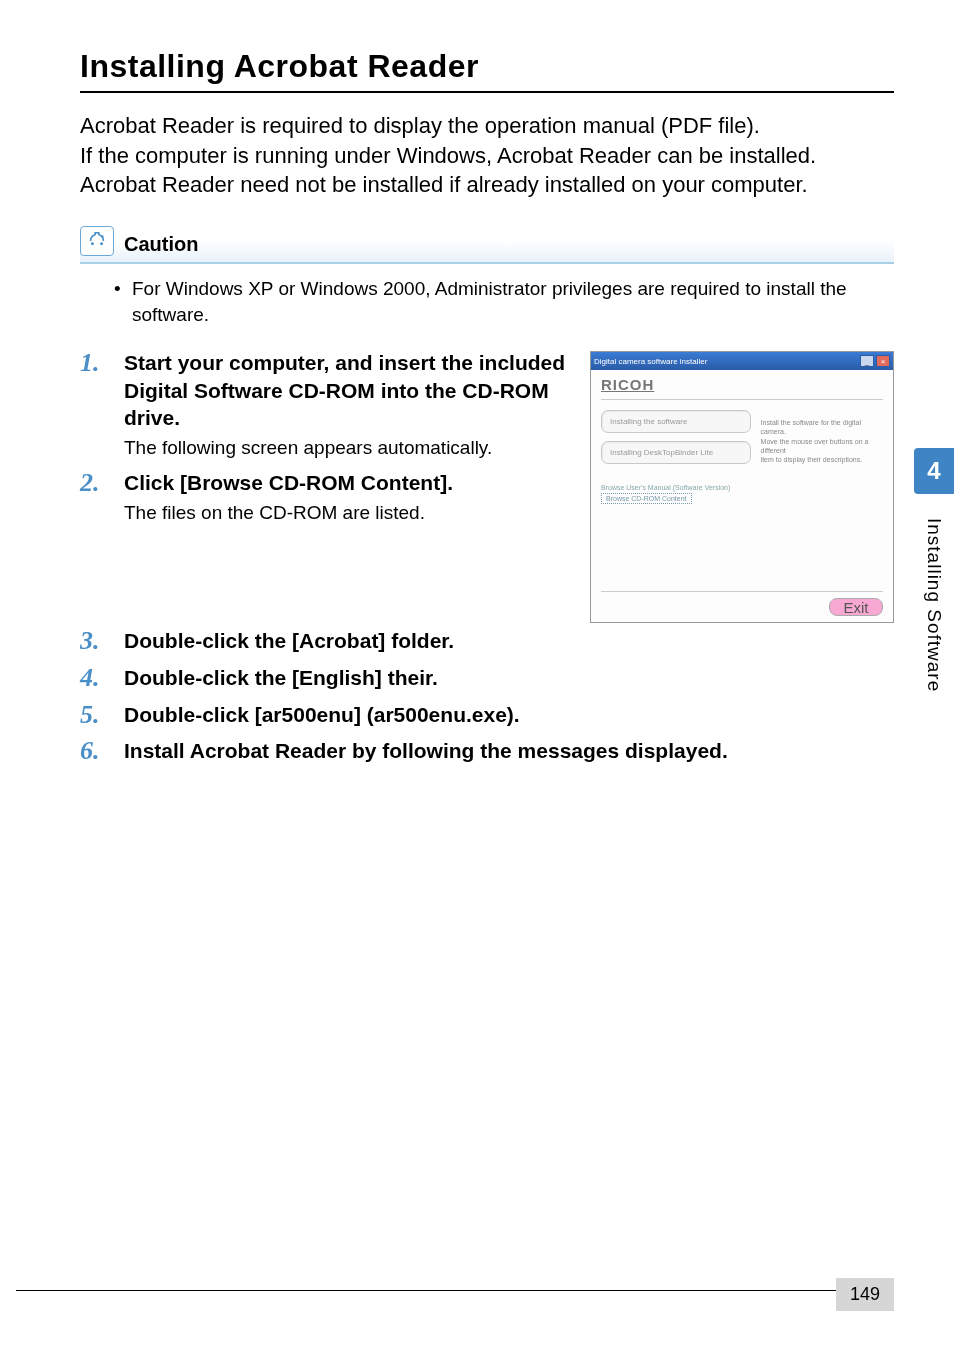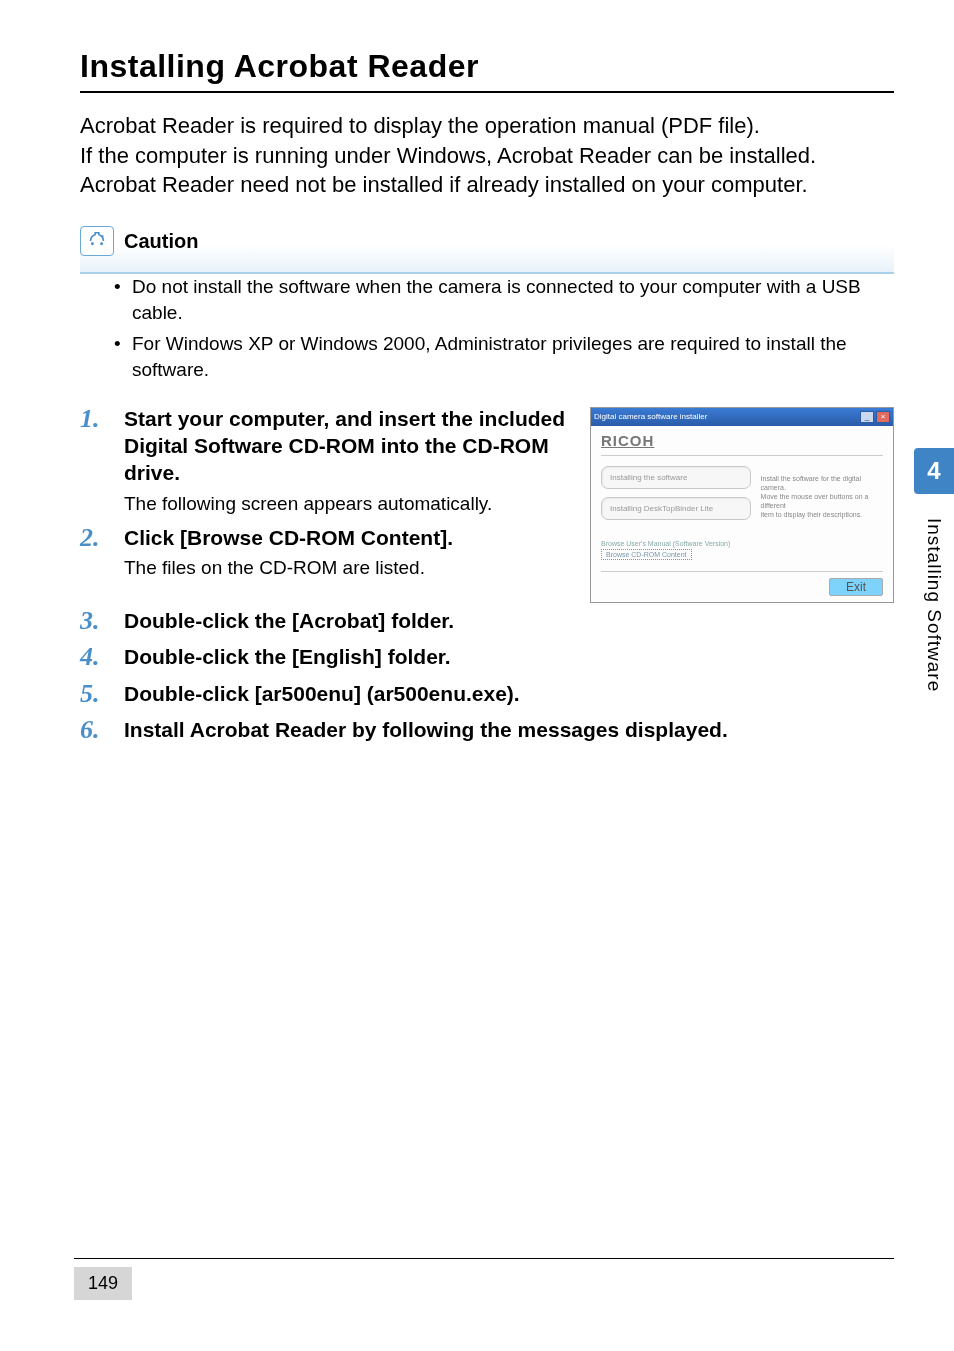--- a/index.html
+++ b/index.html
@@ -25,23 +25,24 @@
     margin-bottom: 18px;
     font-family: Arial Black, Arial, sans-serif;
   }
   .body-text {
     font-size: 22px;
     line-height: 1.35;
     margin-bottom: 26px;
   }
   .caution-row {
     display: flex;
-    align-items: center;
+    align-items: flex-end;
     border-bottom: 2px solid #aad0e9;
-    padding-bottom: 16px;
+    padding-bottom: 6px;
+    margin-bottom: 12px;
     background: linear-gradient(to top, #e8f2fa 0%, #ffffff 60%);
   }
   .caution-icon {
     width: 34px;
     height: 30px;
     border: 1px solid #6aa8d8;
     border-radius: 4px;
     margin-right: 10px;
     position: relative;
     display: flex;
@@ -102,21 +103,21 @@
     line-height: 1.3;
   }
   .step-desc {
     font-size: 19px;
     line-height: 1.35;
     margin-top: 4px;
     font-weight: normal;
   }
   .installer-shot {
     width: 304px;
-    height: 196px;
+    height: 272px;
     border: 1px solid #999;
     background: #fdfdfd;
     flex-shrink: 0;
     margin-top: 2px;
     display: flex;
     flex-direction: column;
   }
   .win-titlebar {
     height: 18px;
     background: linear-gradient(to bottom, #3a7bd5, #2a5ca8);
@@ -208,24 +209,24 @@
     margin-top: auto;
     border-top: 1px solid #ccc;
     padding-top: 6px;
     display: flex;
     justify-content: flex-end;
     padding-bottom: 6px;
   }
   .exit-btn {
     width: 54px;
     height: 18px;
-    font-size: 12px;
+    font-size: 15px;
     border: 1px solid #aaa;
-    background: #7dd3fc;
-    border-radius: 2px;
+    background: #f9a8d4;
+    border-radius: 8px;
     display: flex;
     align-items: center;
     justify-content: center;
     color: #555;
   }
   .side-tab {
     position: absolute;
     right: 0;
     top: 448px;
     width: 40px;
@@ -247,24 +248,24 @@
   }
   .side-tab-label {
     writing-mode: vertical-rl;
     font-size: 19px;
     margin-top: 24px;
     letter-spacing: 1px;
   }
   .footer {
     position: absolute;
     right: 60px;
-    bottom: 51px;
-    display: flex;
-    flex-direction: column;
-    align-items: flex-start;
+    bottom: 40px;
+    display: flex;
+    flex-direction: row;
+    align-items: center;
   }
   .footer hr {
     width: 820px;
     border: none;
     border-top: 1px solid #000;
     margin-bottom: 8px;
   }
   .page-no-box {
     background: #d6d6d6;
     padding: 6px 14px;
@@ -286,21 +287,20 @@
         <path d="M5 12 C5 7, 10 5, 10 5 L10 3 L14 3 L14 5 C14 5, 19 7, 19 12" stroke="#4a8fc7" stroke-width="1.8" fill="none"></path>
         <circle cx="7" cy="15" r="1.6" fill="#4a8fc7"></circle>
         <circle cx="17" cy="15" r="1.6" fill="#4a8fc7"></circle>
         <circle cx="18" cy="7" r="1.2" fill="#4a8fc7"></circle>
       </svg>
     </div>
     <span class="caution-label">Caution</span>
   </div>
 
   <ul class="bullet-list">
-    <li>Do not install the software when the camera is connected to your computer with a USB cable.</li>
     <li>For Windows XP or Windows 2000, Administrator privileges are required to install the software.</li>
   </ul>
 
   <div class="content-row">
     <div class="steps">
       <div class="step">
         <div class="step-num">1.</div>
         <div class="step-body">
           <div class="step-title">Start your computer, and insert the included Digital Software CD-ROM into the CD-ROM drive.</div>
           <div class="step-desc">The following screen appears automatically.</div>
@@ -347,21 +347,21 @@
   <div class="steps" style="margin-top:4px;">
     <div class="step">
       <div class="step-num">3.</div>
       <div class="step-body">
         <div class="step-title">Double-click the [Acrobat] folder.</div>
       </div>
     </div>
     <div class="step">
       <div class="step-num">4.</div>
       <div class="step-body">
-        <div class="step-title">Double-click the [English] folder.</div>
+        <div class="step-title">Double-click the [English] their.</div>
       </div>
     </div>
     <div class="step">
       <div class="step-num">5.</div>
       <div class="step-body">
         <div class="step-title">Double-click [ar500enu] (ar500enu.exe).</div>
       </div>
     </div>
     <div class="step">
       <div class="step-num">6.</div>

